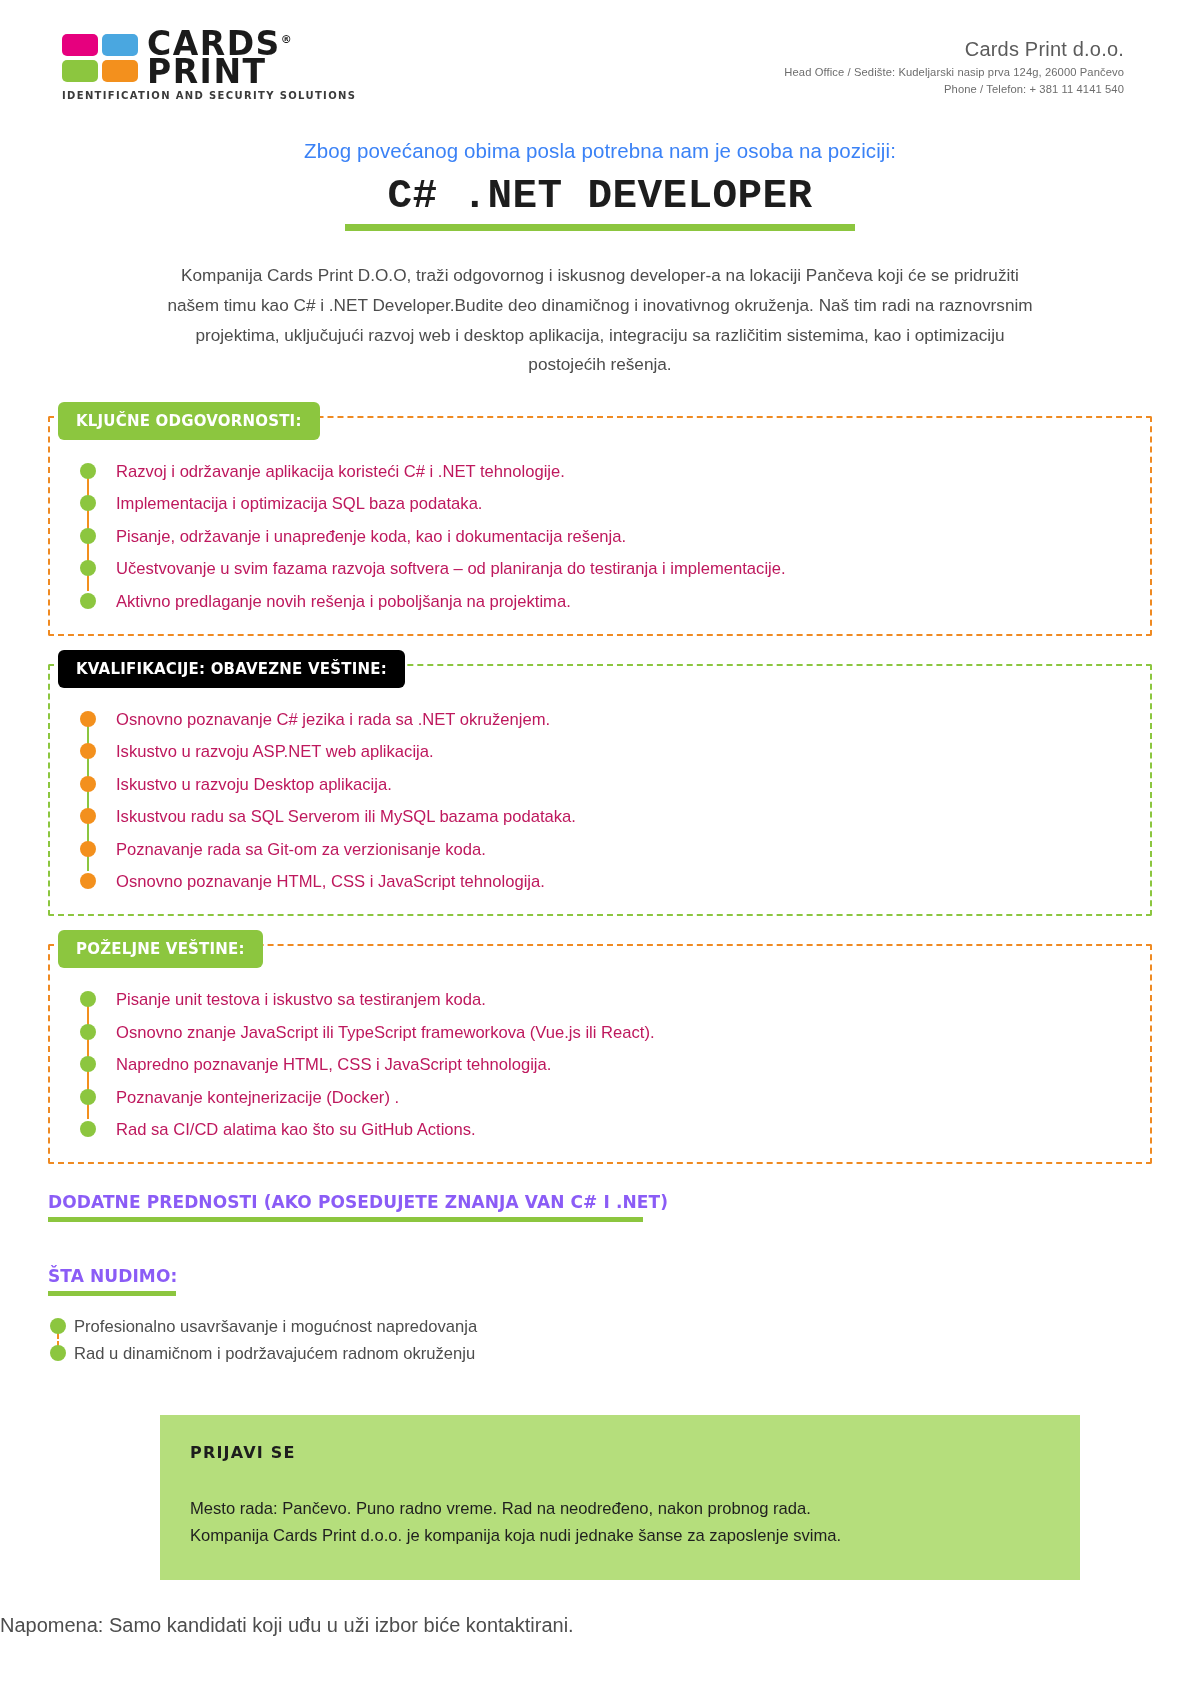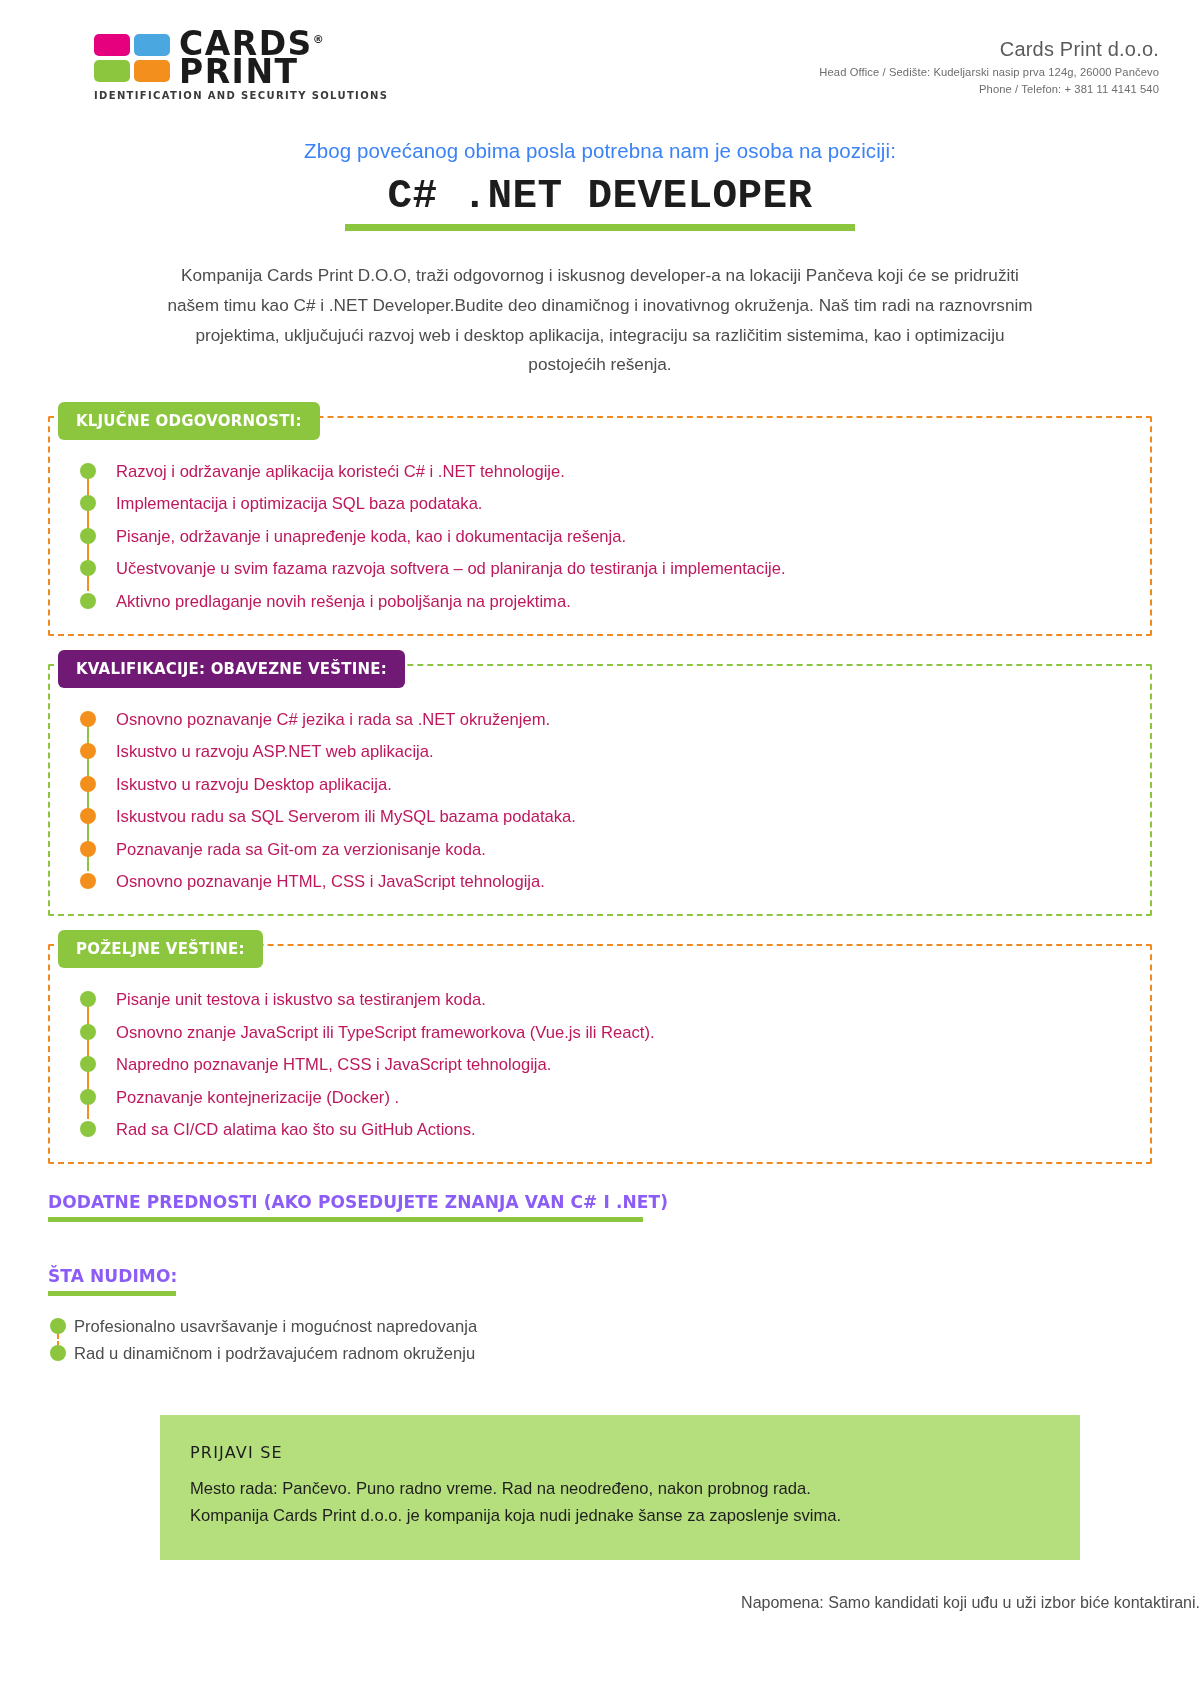--- a/index.html
+++ b/index.html
@@ -20,23 +20,22 @@
     overflow: hidden;
     box-sizing: border-box;
     padding: 0;
   }
 
   
   .header {
     display: flex;
     align-items: flex-start;
     justify-content: space-between;
-    padding: 30px 41px 0 62px;
+    padding: 30px 76px 0 62px;
     box-sizing: border-box;
-    margin-left: 32px;
   }
   .logo-wrap {
     display: flex;
     flex-direction: column;
     align-items: flex-start;
   }
   .logo-row-main {
     display: flex;
     align-items: flex-start;
   }
@@ -150,21 +149,21 @@
     background: #8cc63f;
     color: #ffffff;
     font-weight: bold;
     font-size: 15px;
     letter-spacing: 0.2px;
     padding: 10px 18px 10px 18px;
     border-radius: 6px;
     font-family: "DejaVu Sans", sans-serif;
     white-space: nowrap;
   }
-  .sec-badge.orange { background: #701a75; }
+  .sec-badge.orange { background: #000000; }
 
   .sec-list {
     list-style: none;
     margin: 12px 0 0 0;
     padding: 0 0 0 28px;
     position: relative;
   }
   .sec-list li {
     position: relative;
     padding: 0 0 0 38px;
@@ -280,35 +279,35 @@
 
   
   .apply-box {
     margin: 48px 120px 0 160px;
     background: #b5de7c;
     padding: 28px 30px 30px 30px;
     box-sizing: border-box;
   }
   .apply-title {
     font-family: "DejaVu Sans", sans-serif;
-    font-weight: normal;
+    font-weight: bold;
     font-size: 16px;
     color: #1d1d1d;
     letter-spacing: 1.2px;
-    margin-bottom: 14px;
+    margin-bottom: 34px;
   }
   .apply-line {
     font-size: 16.6px;
     color: #1f1f1f;
     line-height: 1.62;
   }
 
   .footnote {
-    text-align: right;
-    font-size: 16px;
+    text-align: left;
+    font-size: 20px;
     color: #4d4d4d;
     margin-top: 34px;
   }
 </style>
 </head>
 <body>
 
 <div class="page">
 
   <div class="header">

